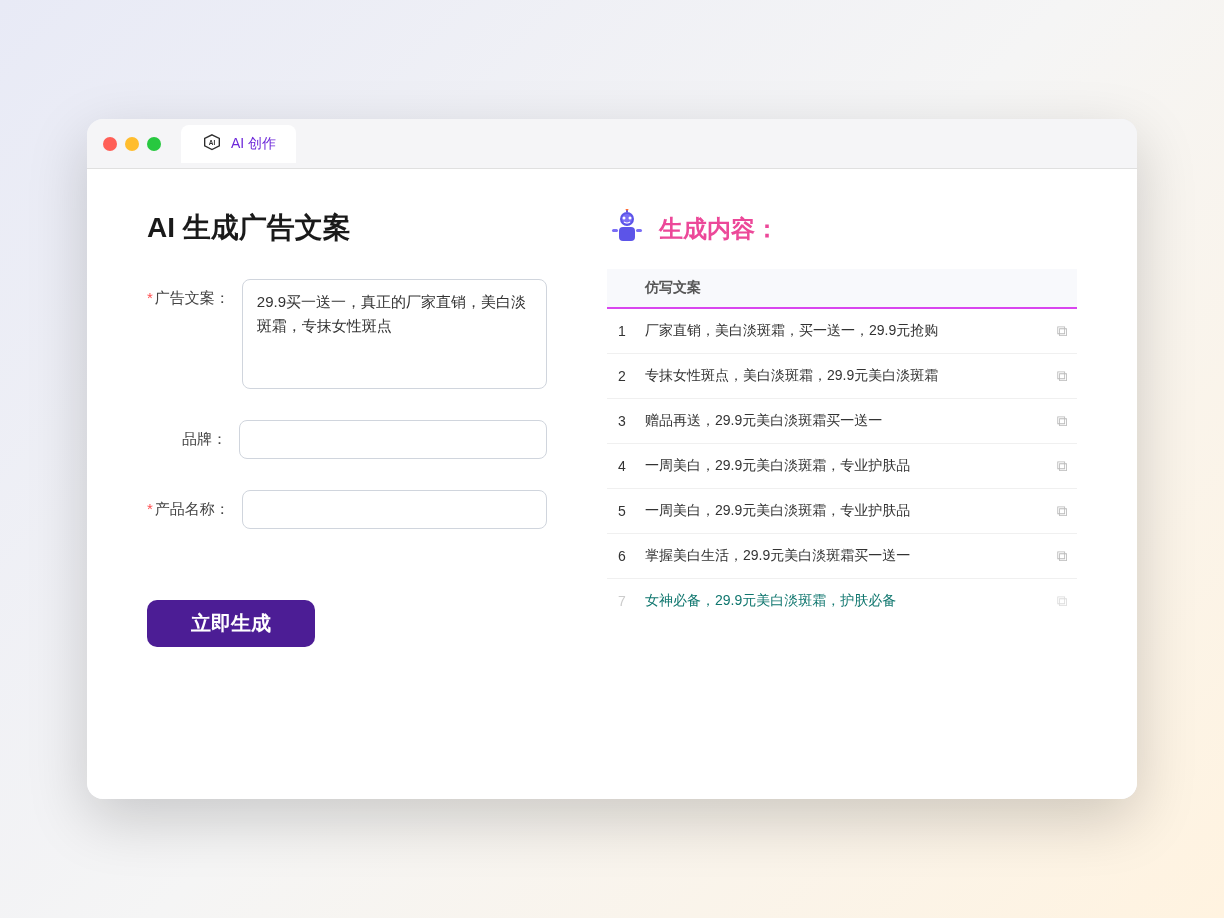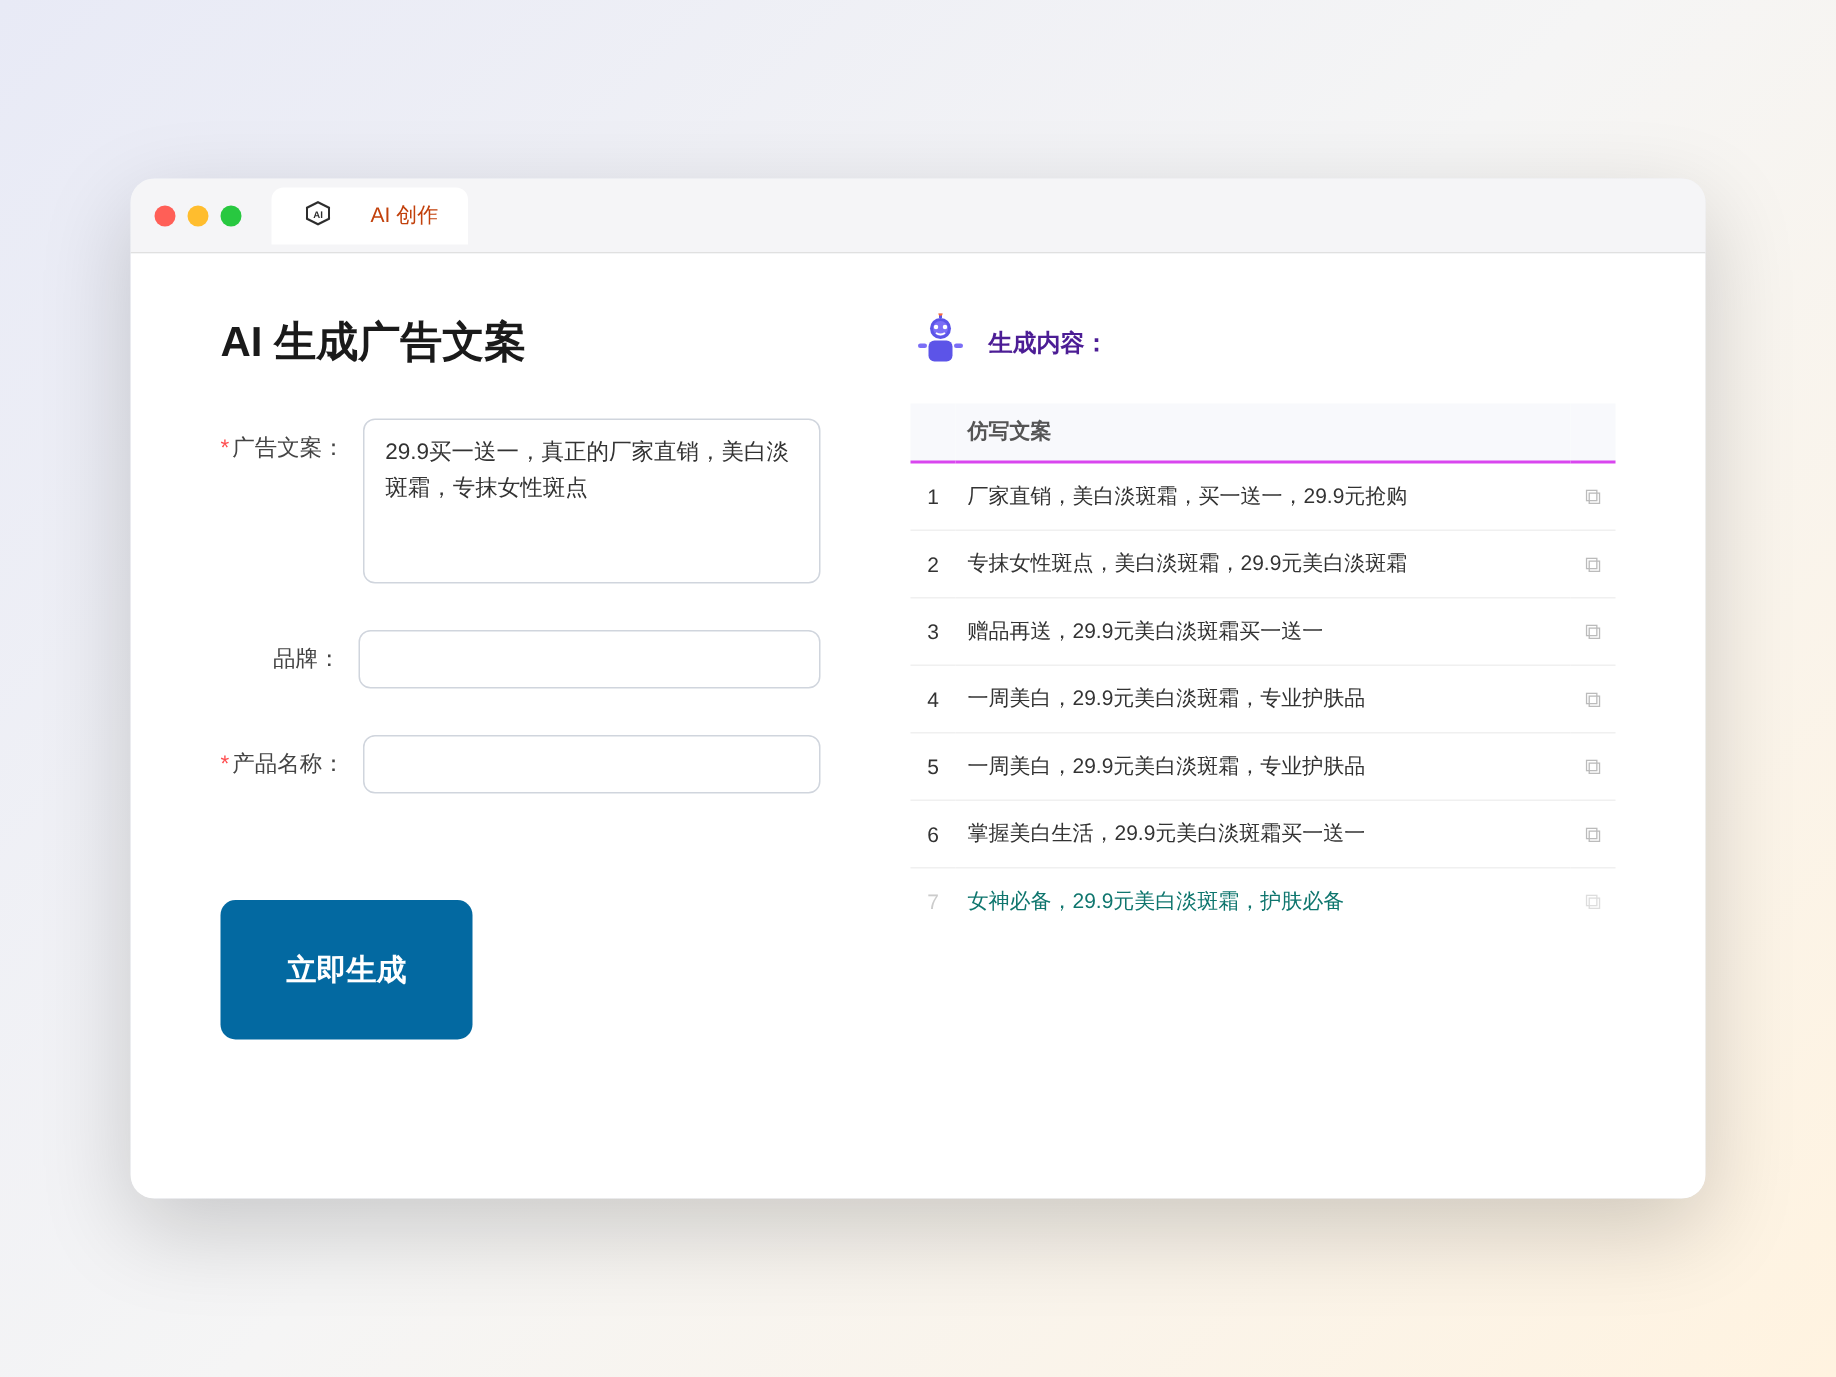--- a/index.html
+++ b/index.html
@@ -44,26 +44,26 @@
       height: 14px;
       border-radius: 50%;
     }
     .tl-red { background: #ff5f57; }
     .tl-yellow { background: #ffbd2e; }
     .tl-green { background: #28c840; }
 
     .browser-tab {
       display: flex;
       align-items: center;
-      gap: 24px;
+      gap: 8px;
       background: #ffffff;
       border-radius: 8px 8px 0 0;
       padding: 8px 20px;
       font-size: 14px;
-      color: #c2410c;
+      color: #6d28d9;
     }
 
     .tab-icon {
       width: 22px;
       height: 22px;
     }
 
     .browser-content {
       background: #ffffff;
       min-height: 630px;
@@ -117,48 +117,48 @@
       font-family: inherit;
       resize: none;
     }
 
     .form-textarea {
       height: 110px;
       line-height: 1.6;
     }
 
     .generate-btn {
-      background: #0369a1;
+      background: #4c1d95;
       color: #fff;
       border: none;
       border-radius: 10px;
-      padding: 33px 44px;
+      padding: 10px 44px;
       font-size: 20px;
       font-weight: 600;
       cursor: pointer;
       margin-top: 40px;
       font-family: Liberation Serif, serif;
     }
 
     
     .right-panel {
       flex: 1;
     }
 
     .result-header {
       display: flex;
       align-items: center;
       gap: 12px;
       margin-bottom: 20px;
     }
 
     .result-title {
-      font-size: 16px;
+      font-size: 24px;
       font-weight: 600;
-      color: #4c1d95;
+      color: #ec4899;
     }
 
     .result-table {
       width: 100%;
       border-collapse: collapse;
     }
 
     .result-table thead th {
       text-align: left;
       padding: 10px 8px;

